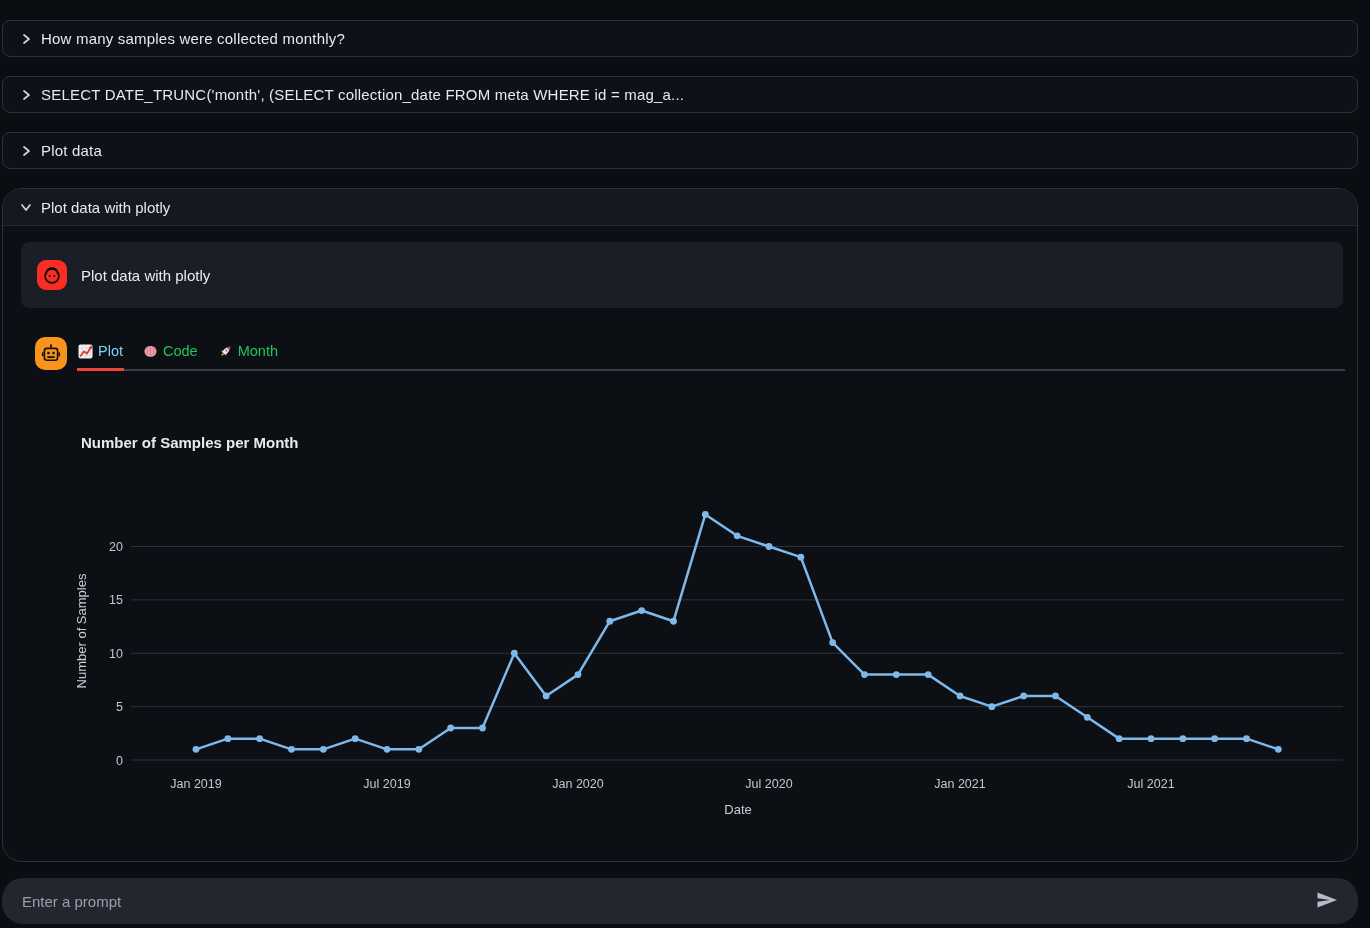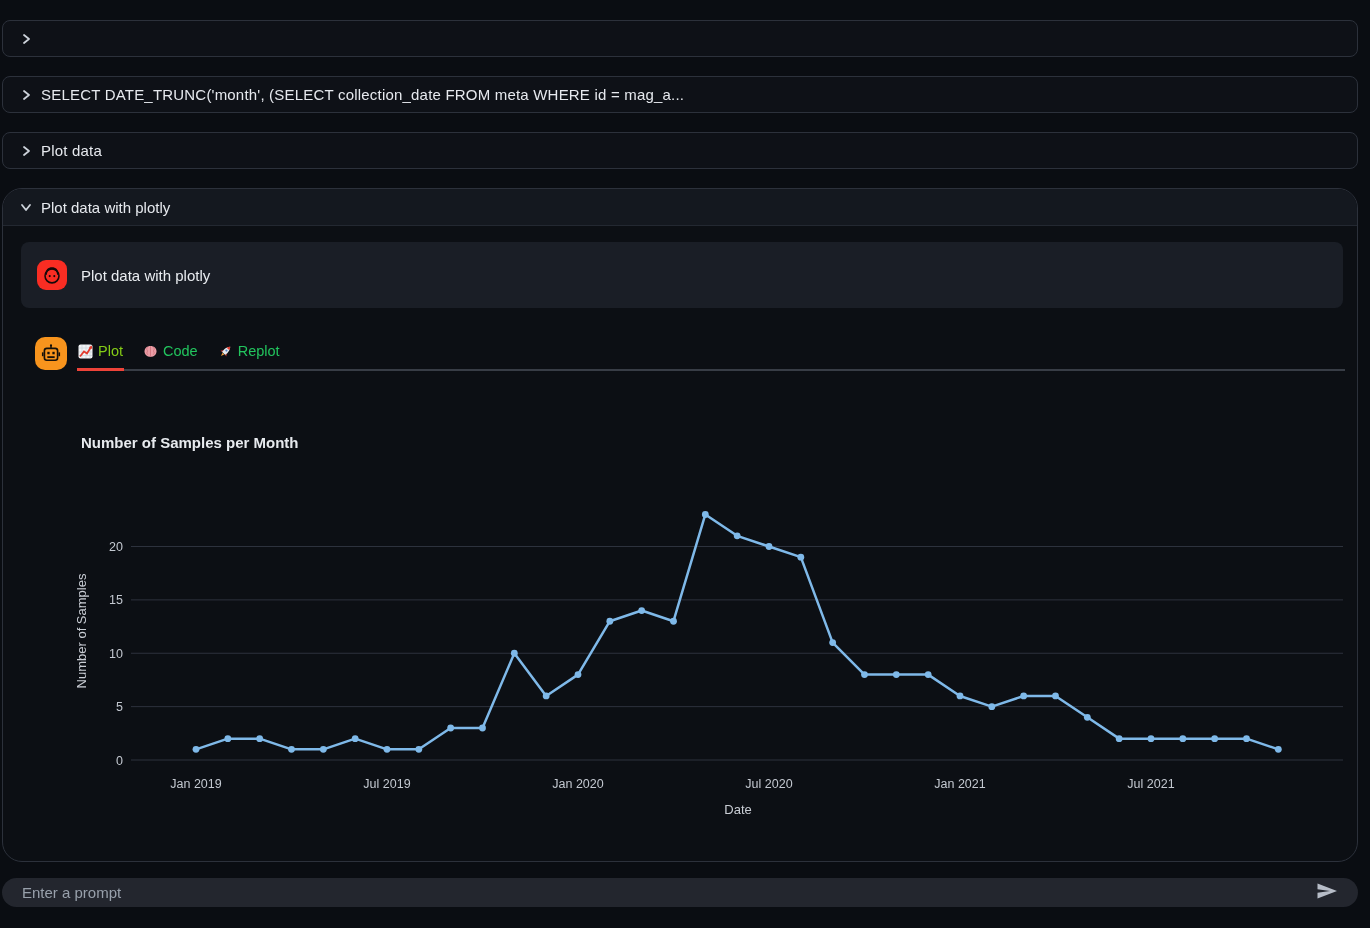--- a/index.html
+++ b/index.html
@@ -52,31 +52,31 @@
   .tabs {
     flex:1; margin-left:10px; margin-top:2px;
     display:flex; align-items:flex-end; gap:18px;
     border-bottom:2px solid #383d46;
   }
   .tab {
     display:flex; align-items:center; gap:5px;
     font-size:14.5px; color:#22c55e; padding:4px 1px 9px 1px;
     margin-bottom:-2px; cursor:pointer; border-bottom:3px solid transparent;
   }
-  .tab.active { color:#84cc16; border-bottom-color:#ee4339; }
+  .tab.active { color:#7dd3fc; border-bottom-color:#ee4339; }
   .tab .ticon { display:flex; }
 
   #chart { position:absolute; left:58px; top:230px; }
   .chart-title { font-size:15px; font-weight:bold; fill:#e7eaee; }
   .axis-title { font-size:13px; fill:#c9cdd4; }
   .tick-label { font-size:12.5px; fill:#c3c8d0; }
   .gridline { stroke:#2d323d; stroke-width:1; }
 
   .prompt-bar {
-    position:absolute; left:2px; top:878px; width:1356px; height:29px;
+    position:absolute; left:2px; top:878px; width:1356px; height:46px;
     background:#23262e; border-radius:21px;
     display:flex; align-items:center; padding:0 14px 0 20px;gap:12px;
   }
   .prompt-bar input {
     flex:1; background:transparent; border:none; outline:none;
     font-family:"Liberation Sans", sans-serif;
     font-size:15px; color:#dfe3e9;
   }
   .prompt-bar input::placeholder { color:#98a0ab; }
   .send-btn {
@@ -86,20 +86,21 @@
 </style>
 </head>
 <body>
 
 <div class="acc-row" id="row1">
   <span class="chev">
     <svg width="14" height="14" viewBox="0 0 14 14">
         <polyline points="5,3 10,7 5,11" fill="none" stroke="#ccd2da" stroke-width="1.8" stroke-linecap="round" stroke-linejoin="round"></polyline>
       </svg>
   </span>
+  <span class="lbl">How many samples were collected monthly?</span>
 </div>
 
 <div class="acc-row" id="row2">
   <span class="chev">
     <svg width="14" height="14" viewBox="0 0 14 14">
         <polyline points="5,3 10,7 5,11" fill="none" stroke="#ccd2da" stroke-width="1.8" stroke-linecap="round" stroke-linejoin="round"></polyline>
       </svg>
   </span>
   <span class="lbl">SELECT DATE_TRUNC('month', (SELECT collection_date FROM meta WHERE id = mag_a...</span>
 </div>
@@ -174,21 +175,21 @@
           <svg width="15" height="15" viewBox="0 0 15 15">
             <g transform="rotate(45 7.5 7.5)">
               <path d="M7.5,0.8 C9.3,2.6 9.9,5.2 9.9,7.4 L9.9,10.2 L5.1,10.2 L5.1,7.4 C5.1,5.2 5.7,2.6 7.5,0.8 Z" fill="#e8ebee"></path>
               <path d="M7.5,0.8 C8.4,1.7 9,2.8 9.4,4 L5.6,4 C6,2.8 6.6,1.7 7.5,0.8 Z" fill="#e23b2e"></path>
               <circle cx="7.5" cy="6.2" r="1.1" fill="#5a87c9"></circle>
               <path d="M5.1,8 L3.4,10.6 L5.1,10.2 Z M9.9,8 L11.6,10.6 L9.9,10.2 Z" fill="#e23b2e"></path>
               <path d="M6.4,10.5 L7.5,14 L8.6,10.5 Z" fill="#f8a33a"></path>
             </g>
           </svg>
         </span>
-        <span>Replot</span>
+        <span>Month</span>
       </div>
     </div>
   </div>
 
   <svg id="chart" width="1290" height="400" viewBox="0 0 1290 400">
     <text class="chart-title" x="20" y="29">Number of Samples per Month</text>
     <g id="grid">
         <line x1="70" x2="1282" y1="341" y2="341" class="gridline"></line>
         <line x1="70" x2="1282" y1="287.625" y2="287.625" class="gridline"></line>
         <line x1="70" x2="1282" y1="234.25" y2="234.25" class="gridline"></line>

